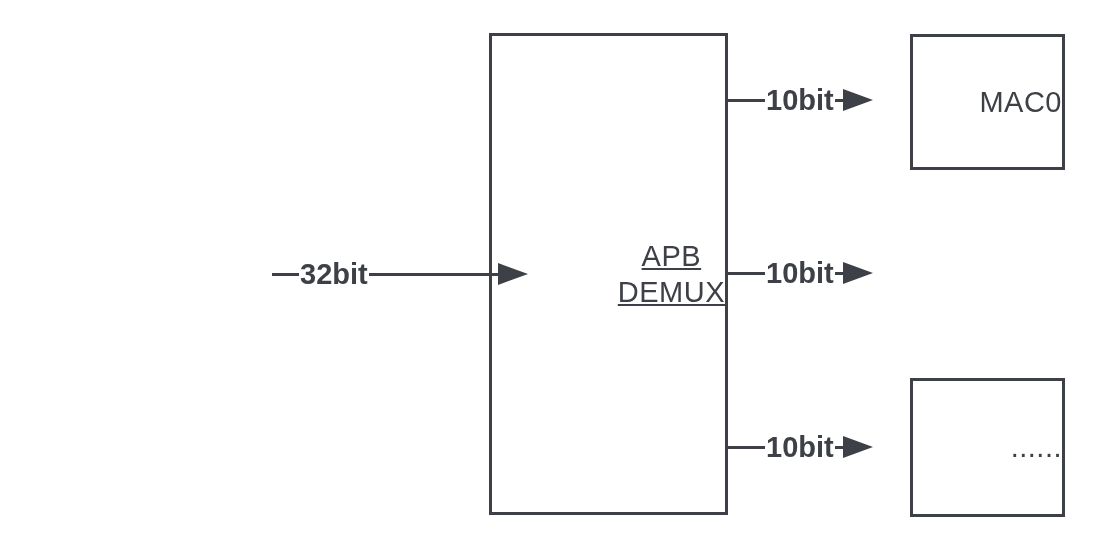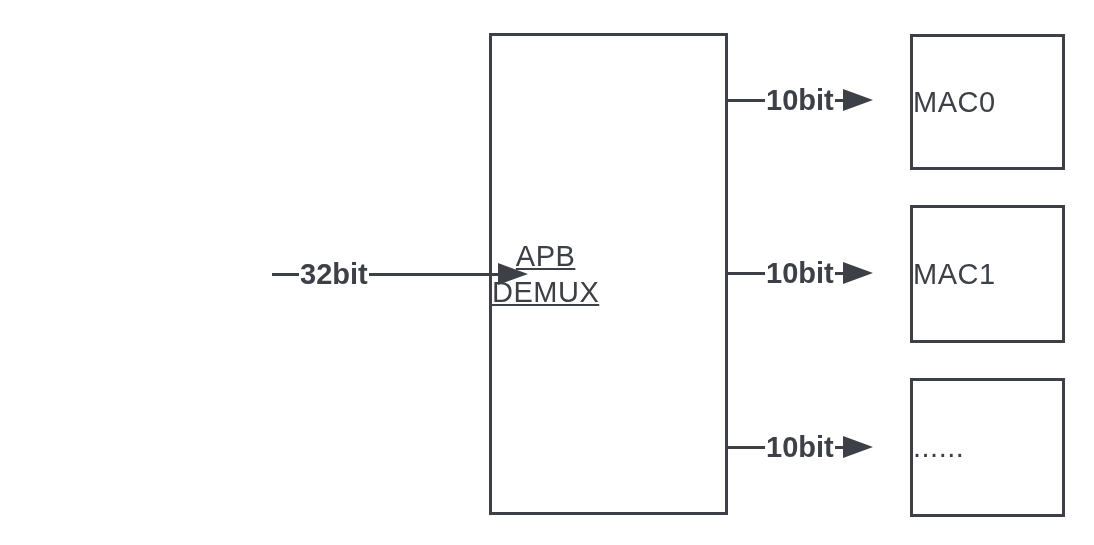--- a/index.html
+++ b/index.html
@@ -13,21 +13,21 @@
     width:1094px;height:545px;
     background:var(--bg);
     font-family:"Liberation Sans","DejaVu Sans",sans-serif;
     color:var(--text);
     overflow:hidden;
   }
   .node{
     position:absolute;
     border:3px solid var(--stroke);
     background:var(--bg);
-    display:flex;align-items:center;justify-content:flex-start;
+    display:flex;align-items:center;justify-content:flex-end;
     font-size:29px;
     letter-spacing:0.5px;
     text-align:center;
     box-sizing:border-box;
   }
   .node .lbl{white-space:pre-line;line-height:1.25;}
   #node-apb3 {left:27px;  top:205px; width:245px; height:138px;}
   #node-demux{left:489px; top:33px;  width:239px; height:482px;text-decoration:underline;}
   #node-mac0 {left:910px; top:34px;  width:155px; height:136px;}
   #node-mac1 {left:910px; top:205px; width:155px; height:138px;}
@@ -64,23 +64,20 @@
 
   <div class="node" id="node-demux">
     <span class="lbl">APB
 DEMUX</span>
   </div>
 
   <div class="node" id="node-mac0">
     <span class="lbl">MAC0</span>
   </div>
 
-  <div class="node" id="node-mac1">
-    <span class="lbl">MAC1</span>
-  </div>
 
   <div class="node" id="node-more">
     <span class="lbl">......</span>
   </div>
 
   <div class="conn" id="conn-input">
     <span class="seg lead"></span>
     <span class="edge-label">32bit</span>
     <span class="seg grow"></span>
     <span class="arrowhead"></span>

